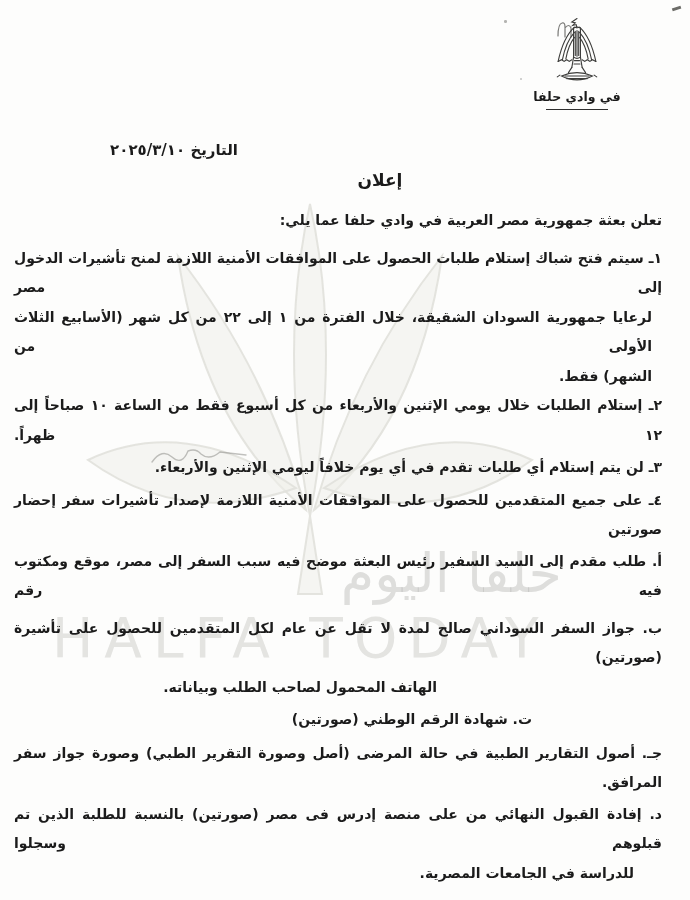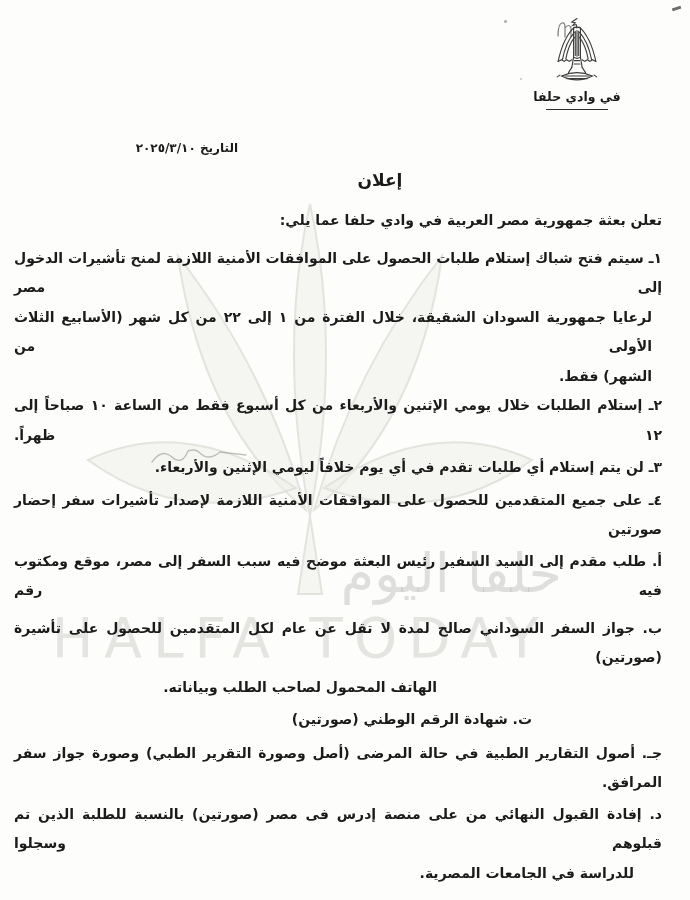--- a/index.html
+++ b/index.html
@@ -23,21 +23,21 @@
   }
   
   .emblem-block{position:absolute;top:16px;right:18px;width:190px;text-align:center;z-index:2;}
   .emblem-block svg{display:block;margin:0 auto;}
   .office1{font-size:12.5px;font-weight:bold;margin-top:3px;white-space:nowrap;}
   .office2{font-size:12.5px;font-weight:bold;margin-top:1px;}
   .office-rule{width:62px;border:0;border-top:1.6px solid #2e2e2e;margin:5px auto 0;}
   
   .date-line{
     position:absolute;top:141px;right:452px;z-index:2;
-    font-size:12px;font-weight:bold;white-space:nowrap;
+    font-size:15px;font-weight:bold;white-space:nowrap;
   }
   .doc-title{
     position:absolute;top:170px;left:336px;width:88px;text-align:center;z-index:2;
     font-size:17px;font-weight:bold;
   }
   
   .body-block{position:absolute;top:206px;right:28px;left:14px;z-index:1;}
   .line{font-size:14px;font-weight:bold;line-height:29.5px;}
   .l-just{text-align:justify;text-align-last:justify;}
   .l-right{text-align:right;}

